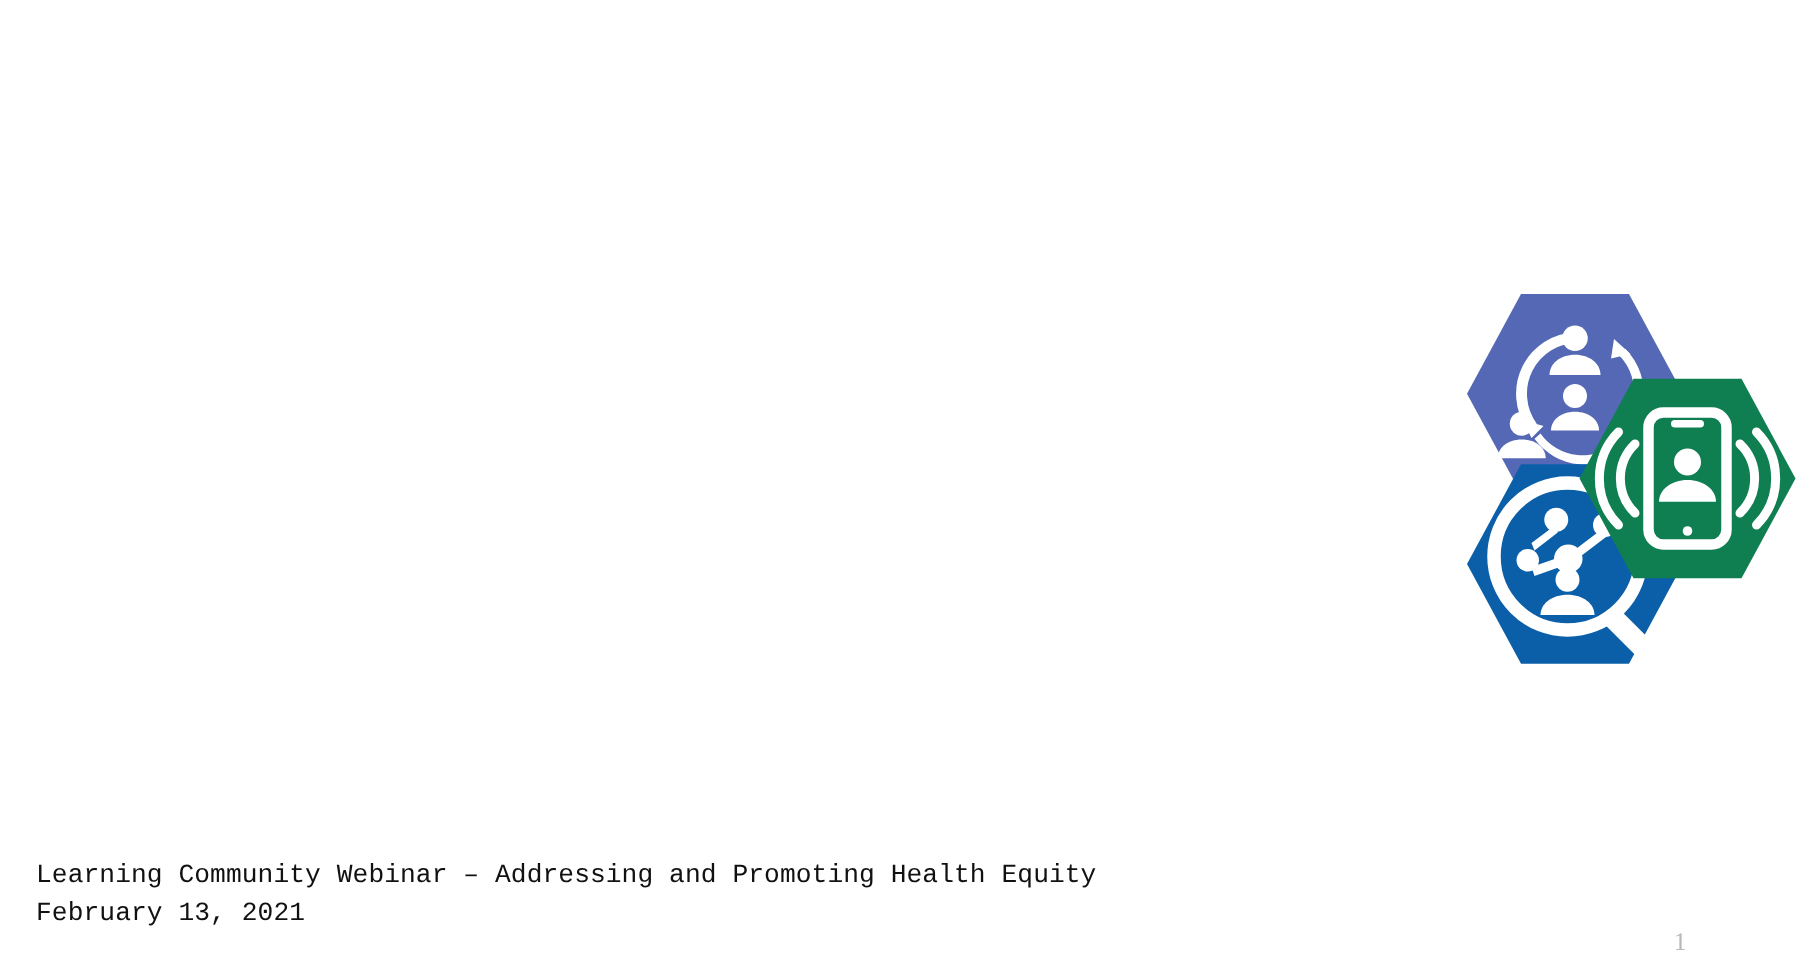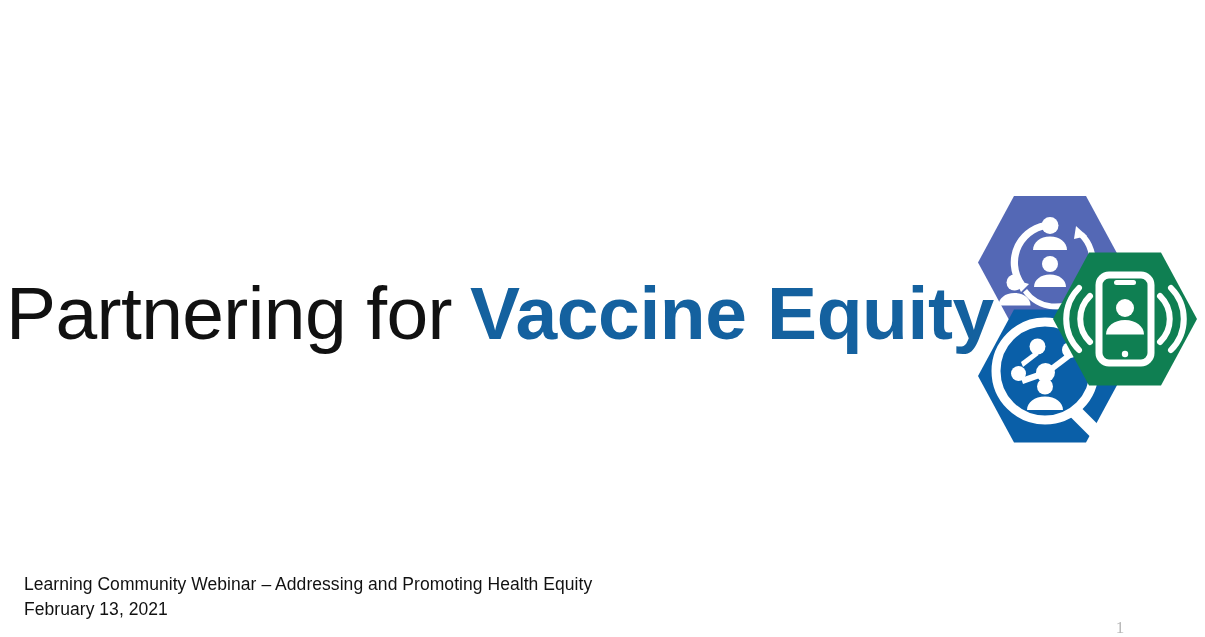--- a/index.html
+++ b/index.html
@@ -65,21 +65,21 @@
   }
 
   
   .footer {
     position: absolute;
     left: 24px;
     top: 572px;
     width: 860px;
   }
   .footer-line {
-    font-family: Liberation Sans, sans-serif;
+    font-family: Liberation Mono, monospace;
     font-size: 17.5px;
     font-weight: 400;
     color: #111111;
     line-height: 25px;
     letter-spacing: 0.05px;
     white-space: nowrap;
   }
 
   .page-number {
     position: absolute;
@@ -91,24 +91,20 @@
     font-size: 17px;
     color: #b8b8b8;
     line-height: 20px;
   }
 </style>
 </head>
 <body>
 
 <div class="slide">
 
-  <div class="title-block">
-    <span class="title-plain">Partnering for</span>
-    <span class="title-accent">Vaccine Equity</span>
-  </div>
 
   <div class="logo">
     <svg viewBox="0 0 258 258" xmlns="http://www.w3.org/2000/svg">
 
       <g>
         <polygon points="37,72.5 73,6 145,6 181,72.5 145,139 73,139" fill="#5468B5"></polygon>
         <g fill="#ffffff">
 
           <path d="M109.5 31.5 A41 41 0 0 0 77.5 96.5 L83.5 92.5 A34 34 0 0 1 111 38.5 Z"></path>
           <path d="M142.5 42.5 A41 41 0 0 1 132 108.5 L129 101.5 A34 34 0 0 0 138.5 47 Z"></path>

